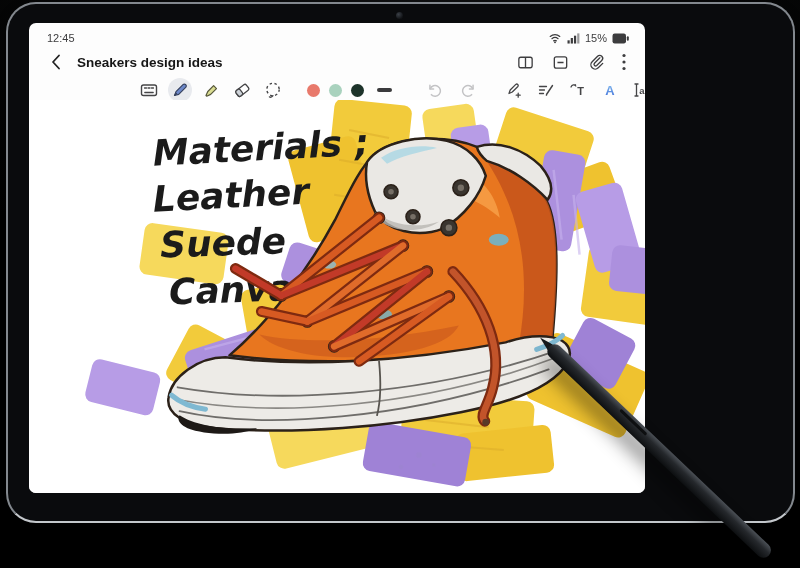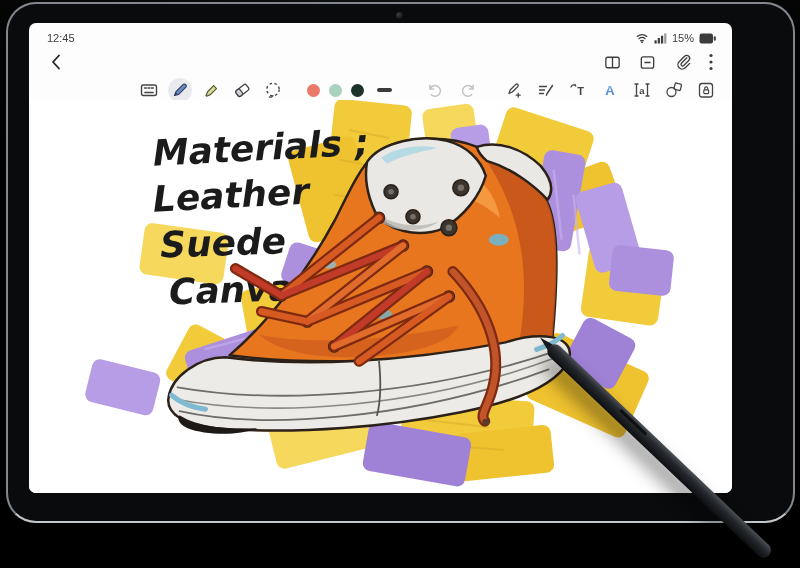--- a/index.html
+++ b/index.html
@@ -4,21 +4,21 @@
 <style>
   html,body{margin:0;padding:0;width:800px;height:568px;background:#000;overflow:hidden;
     font-family:"Liberation Sans",sans-serif;}
   .stage{position:relative;width:800px;height:568px;background:radial-gradient(120% 100% at 50% 0%,#101112 0%,#000 60%);}
   
   .tablet{position:absolute;left:6px;top:2px;width:789px;height:521px;border-radius:30px;
     background:#0a0b0d;border:2.5px solid #83888e;border-bottom-color:#c3c7cb;box-sizing:border-box;
     box-shadow:0 4px 10px rgba(0,0,0,.6);}
   .camera{position:absolute;left:388px;top:8px;width:7px;height:7px;border-radius:50%;
     background:radial-gradient(circle at 35% 35%,#3a3f46,#121417 70%);}
-  .screen{position:absolute;left:21px;top:19px;width:703px;height:470px;border-radius:7px;
+  .screen{position:absolute;left:21px;top:19px;width:616px;height:470px;border-radius:7px;
     background:#fdfdfd;overflow:hidden;}
   
   .status-row{display:flex;justify-content:space-between;align-items:center;height:20px;
     padding:5px 16px 0 18px;font-size:11px;color:#3c3c3e;}
   .status-right{display:flex;align-items:center;gap:5px;color:#3c3c3e;}
   .title-row{display:flex;align-items:center;height:28px;padding:0 16px;}
   .back-btn{display:flex;align-items:center;justify-content:center;width:22px;height:22px;cursor:pointer;}
   .note-title{font-size:13.5px;font-weight:bold;color:#161616;margin-left:10px;}
   .title-spacer{flex:1;}
   .title-actions{display:flex;align-items:center;gap:16px;margin-right:2px;}
@@ -80,20 +80,21 @@
           </span>
         </span>
       </div>
 
       <div class="title-row">
         <span class="back-btn">
           <svg width="10" height="16" viewBox="0 0 10 16">
               <path d="M8 1.5 2 8l6 6.5" fill="none" stroke="#222" stroke-width="1.8" stroke-linecap="round" stroke-linejoin="round"></path>
             </svg>
         </span>
+        <span class="note-title">Sneakers design ideas</span>
         <span class="title-spacer"></span>
         <span class="title-actions">
           <span>
             <svg width="19" height="19" viewBox="0 0 20 20">
                 <rect x="3" y="4.5" width="14" height="11" rx="2" fill="none" stroke="#3e3e40" stroke-width="1.4"></rect>
                 <path d="M10 4.5v11" stroke="#3e3e40" stroke-width="1.4"></path>
               </svg>
           </span>
           <span>
             <svg width="19" height="19" viewBox="0 0 20 20">

